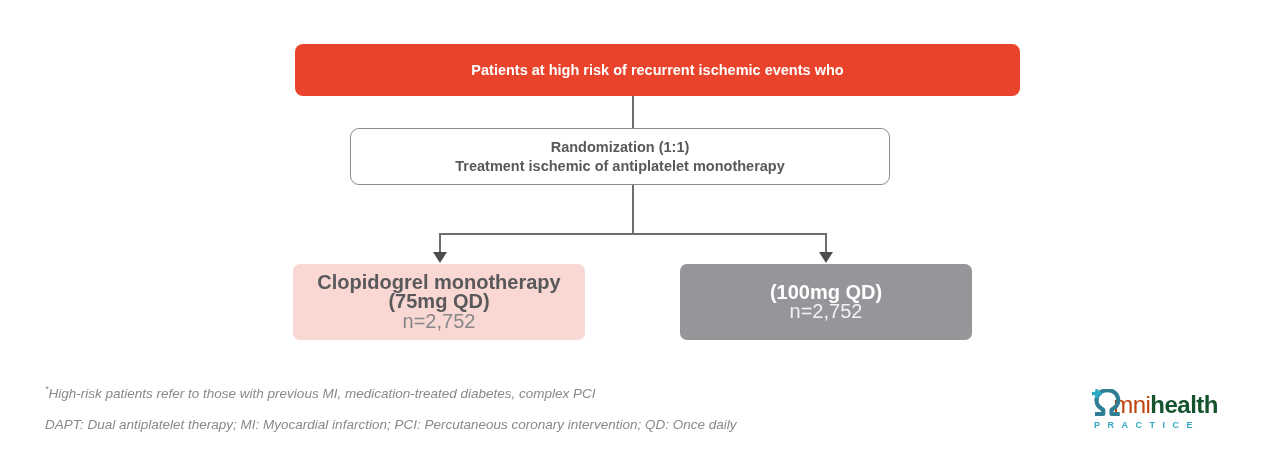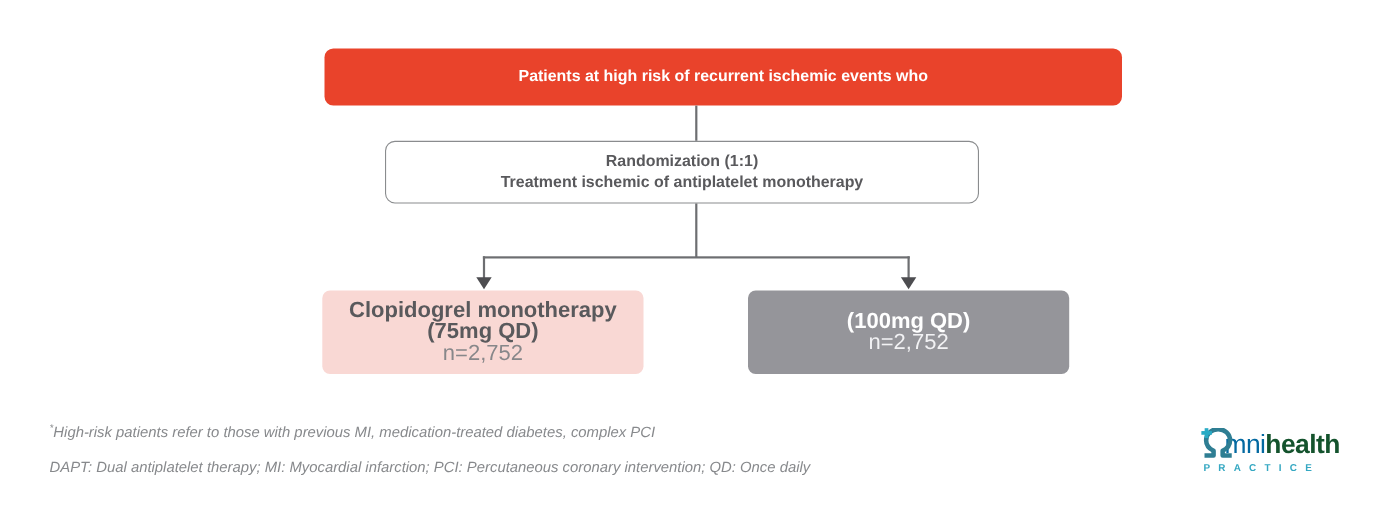--- a/index.html
+++ b/index.html
@@ -52,21 +52,21 @@
   }
   .footnote sup { font-size: 9px; vertical-align: super; }
   .fn1 { top: 384px; }
   .fn2 { top: 417px; }
 
   
   .logo { position: absolute; left: 1092px; top: 389px; width: 126px; }
   .logo-word { display: flex; align-items: flex-end; white-space: nowrap; }
   .logo-mark { position: relative; width: 30px; height: 29px; margin-right: 1px; }
   .logo-mark svg { position: absolute; left: 0; top: 0; }
-  .logo-mni { color: #0369a1; font-size: 24px; font-weight: normal; letter-spacing: -0.5px; line-height: 27px; }
+  .logo-mni { color: #c2410c; font-size: 24px; font-weight: normal; letter-spacing: -0.5px; line-height: 27px; }
   .logo-health { color: #14532d; font-size: 24px; font-weight: bold; letter-spacing: -0.5px; line-height: 27px; }
   .logo-tagline {
     margin-top: 2px; color: #35A8C2; font-size: 9px; font-weight: bold;
     letter-spacing: 7.5px; padding-left: 2px;
   }
 </style>
 </head>
 <body>
 
 <div class="stage">

